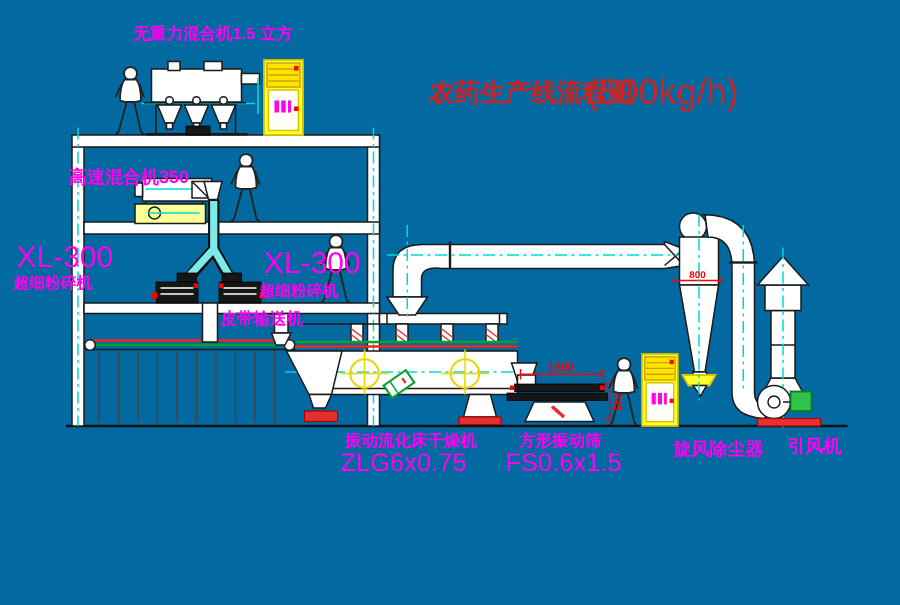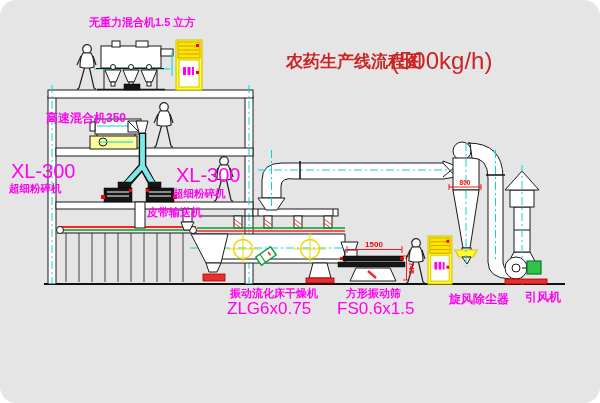--- a/index.html
+++ b/index.html
@@ -1,17 +1,17 @@
 <!DOCTYPE html>
 <html><head>
 <meta charset="utf-8">
 <style>
   html,body{margin:0;padding:0;background:#fff;}
-  #stage{position:relative;width:600px;height:403px;background:#e5e5e5;overflow:hidden;
-         font-family:"Liberation Sans",sans-serif;border-radius:16px;}
+  #stage{position:relative;width:600px;height:403px;background:#0369a1;overflow:hidden;
+         font-family:"Liberation Sans",sans-serif;}
   svg{display:block}
   .k{stroke:#1a1a1a;stroke-width:1;fill:none}
   .kf{stroke:#1a1a1a;stroke-width:1;fill:#fff}
   .kd{fill:#161616;stroke:#000;stroke-width:.5}
   .wt{stroke:#fff;stroke-width:1;fill:none}
   .cyl{stroke:#00d8d8;stroke-width:1.1;fill:none}
   .cyd{stroke:#00d8d8;stroke-width:1;fill:none;stroke-dasharray:8 3 2 3}
   .pipK{stroke:#111;stroke-width:7.6;fill:none}
   .cyp{stroke:#7deaea;stroke-width:4.8;fill:none}
   .yl{stroke:#e8d800;stroke-width:1.4;fill:none}

